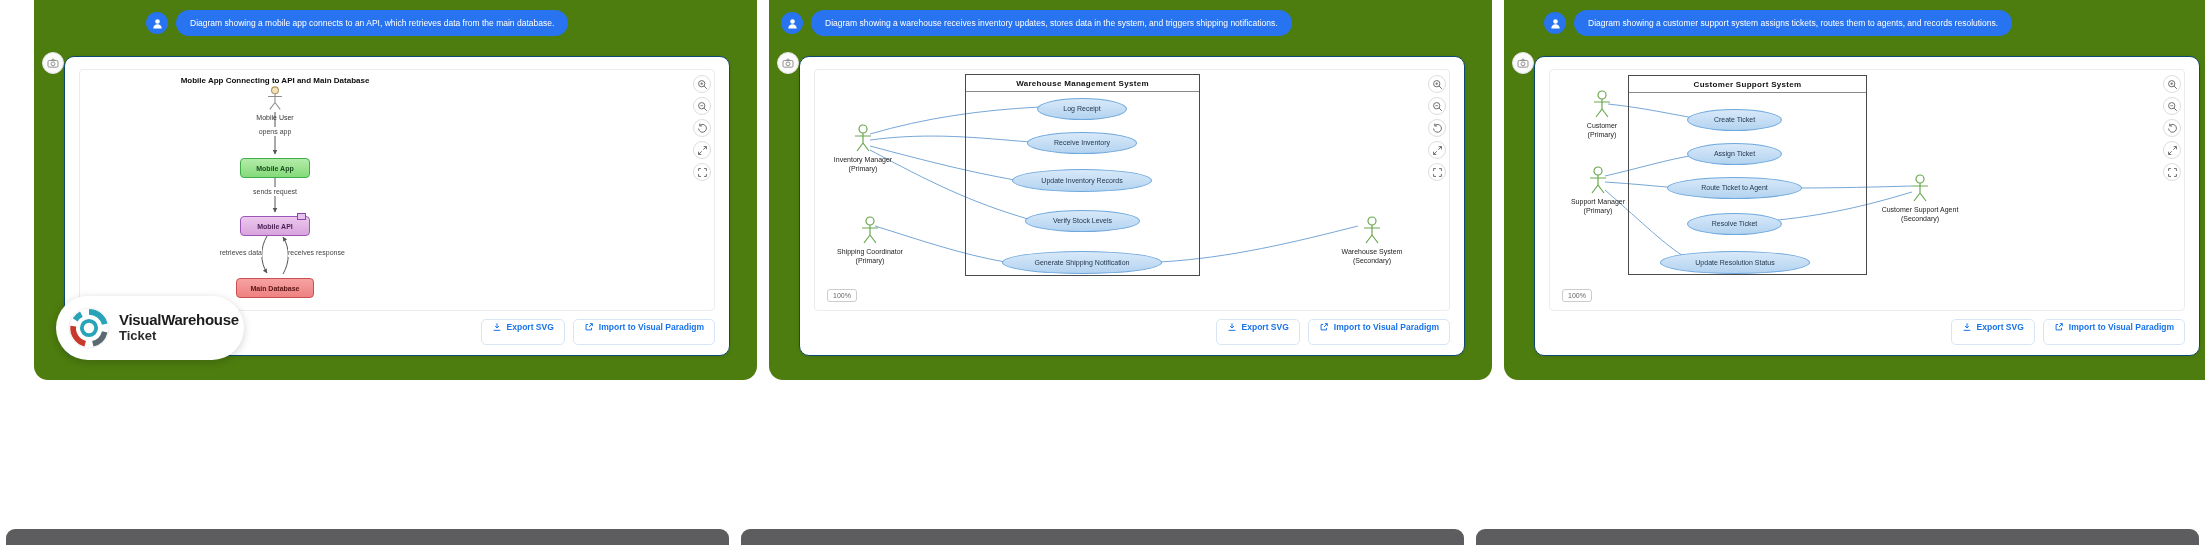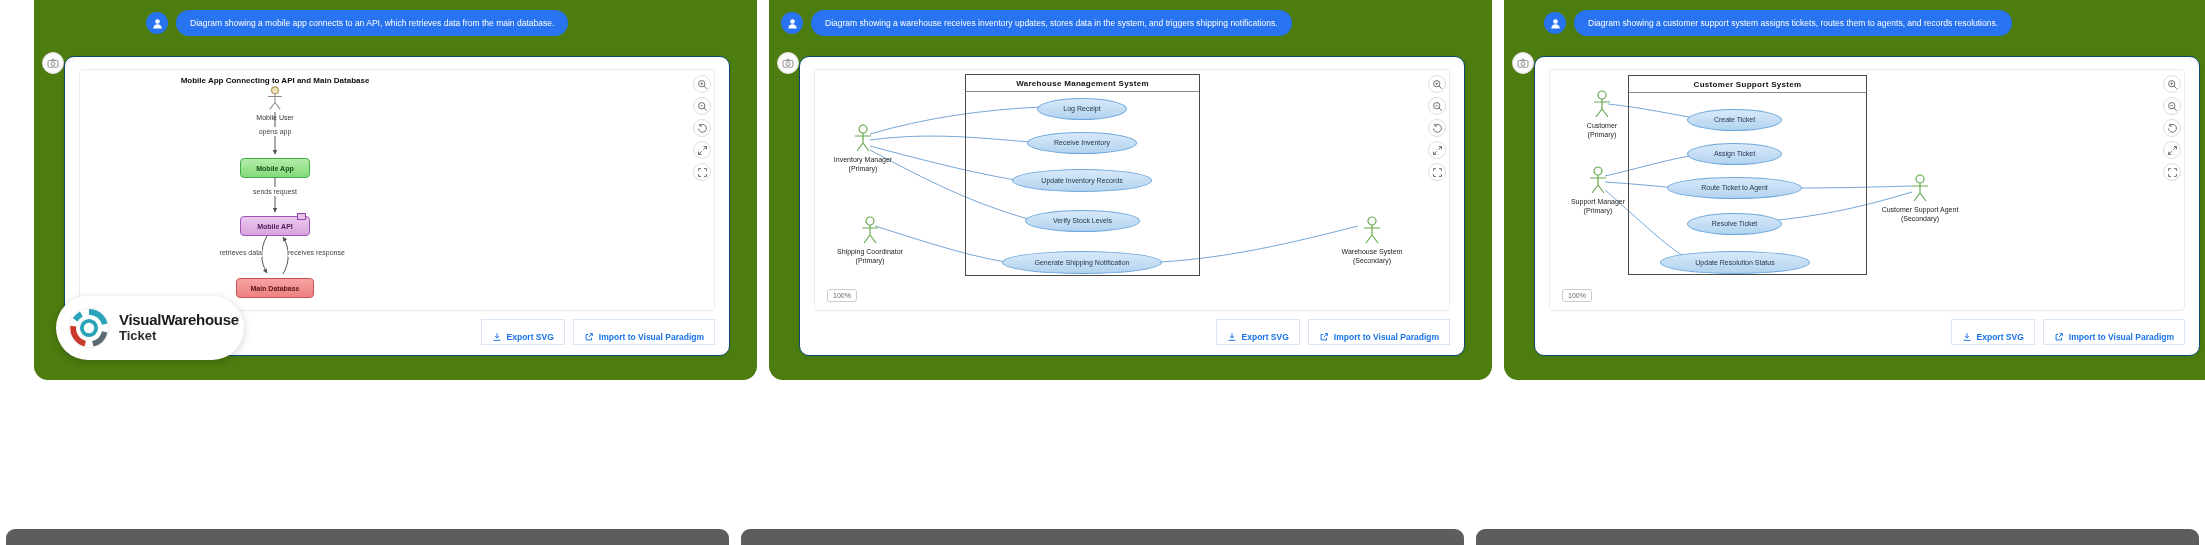--- a/index.html
+++ b/index.html
@@ -23,21 +23,21 @@
   .card { position:absolute; left:30px; right:27px; top:56px; height:300px; background:#fff; border:1px solid #0c4a6e; border-radius:10px; box-shadow:0 1px 4px rgba(0,0,0,.07); }
   .cam { position:absolute; left:8px; top:52px; width:22px; height:22px; border-radius:50%; background:#fbfbfb; border:1px solid #e2e2e2; display:flex; align-items:center; justify-content:center; cursor:pointer; }
   .frame { position:absolute; left:14px; right:14px; top:12px; height:242px; background:#fff; border:1px solid #ececec; border-radius:4px; overflow:hidden; }
   .frame svg.lines { position:absolute; left:0; top:0; width:638px; height:242px; z-index:1; }
 
   .zoomcol { position:absolute; right:18px; top:18px; display:flex; flex-direction:column; gap:4px; z-index:6; }
   .zbtn { width:18px; height:18px; border-radius:50%; background:#fff; border:1px solid #ddd; display:flex; align-items:center; justify-content:center; cursor:pointer; padding:0; }
   .zbtn svg { width:11px; height:11px; }
 
   .card-footer { position:absolute; right:14px; bottom:10px; display:flex; gap:8px; }
-  .btn { height:21px; display:flex; align-items:flex-start; gap:5px; padding:12px 10px; background:#fff; border:1px solid #d8e5f5; border-radius:0; color:#1a73e8; font-size:8.5px; font-weight:bold; cursor:pointer; font-family:inherit; }
+  .btn { height:21px; display:flex; align-items:flex-end; gap:5px; padding:12px 10px; background:#fff; border:1px solid #d8e5f5; border-radius:5px; color:#1a73e8; font-size:8.5px; font-weight:bold; cursor:pointer; font-family:inherit; }
   .btn svg { width:10px; height:10px; flex:none; }
 
   .badge { position:absolute; left:12px; bottom:8px; background:#fff; border:1px solid #ccc; border-radius:3px; font-size:7px; color:#666; padding:2px 5px; z-index:5; }
 
   
   .stickman { position:absolute; width:22px; height:30px; overflow:visible; z-index:3; }
   .actor-label { position:absolute; font-size:7px; line-height:8.5px; text-align:center; color:#222; z-index:4; }
   .boundary { position:absolute; border:1px solid #4a4a4a; background:transparent; z-index:2; }
   .boundary-title { font-size:8px; font-weight:bold; text-align:center; padding:4px 2px 3px; border-bottom:1px solid #8a8a8a; color:#111; letter-spacing:.3px; }
   .ellipse { position:absolute; border:1px solid #6fa8dc; background:linear-gradient(#d8e9f9,#b3d3f0); border-radius:50%; display:flex; align-items:center; justify-content:center; font-size:7px; line-height:8px; color:#25384d; text-align:center; z-index:3; padding:0 4px; }

